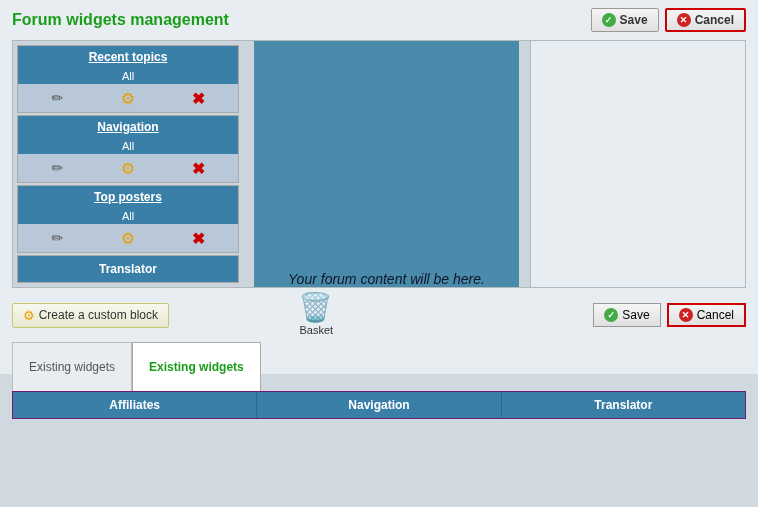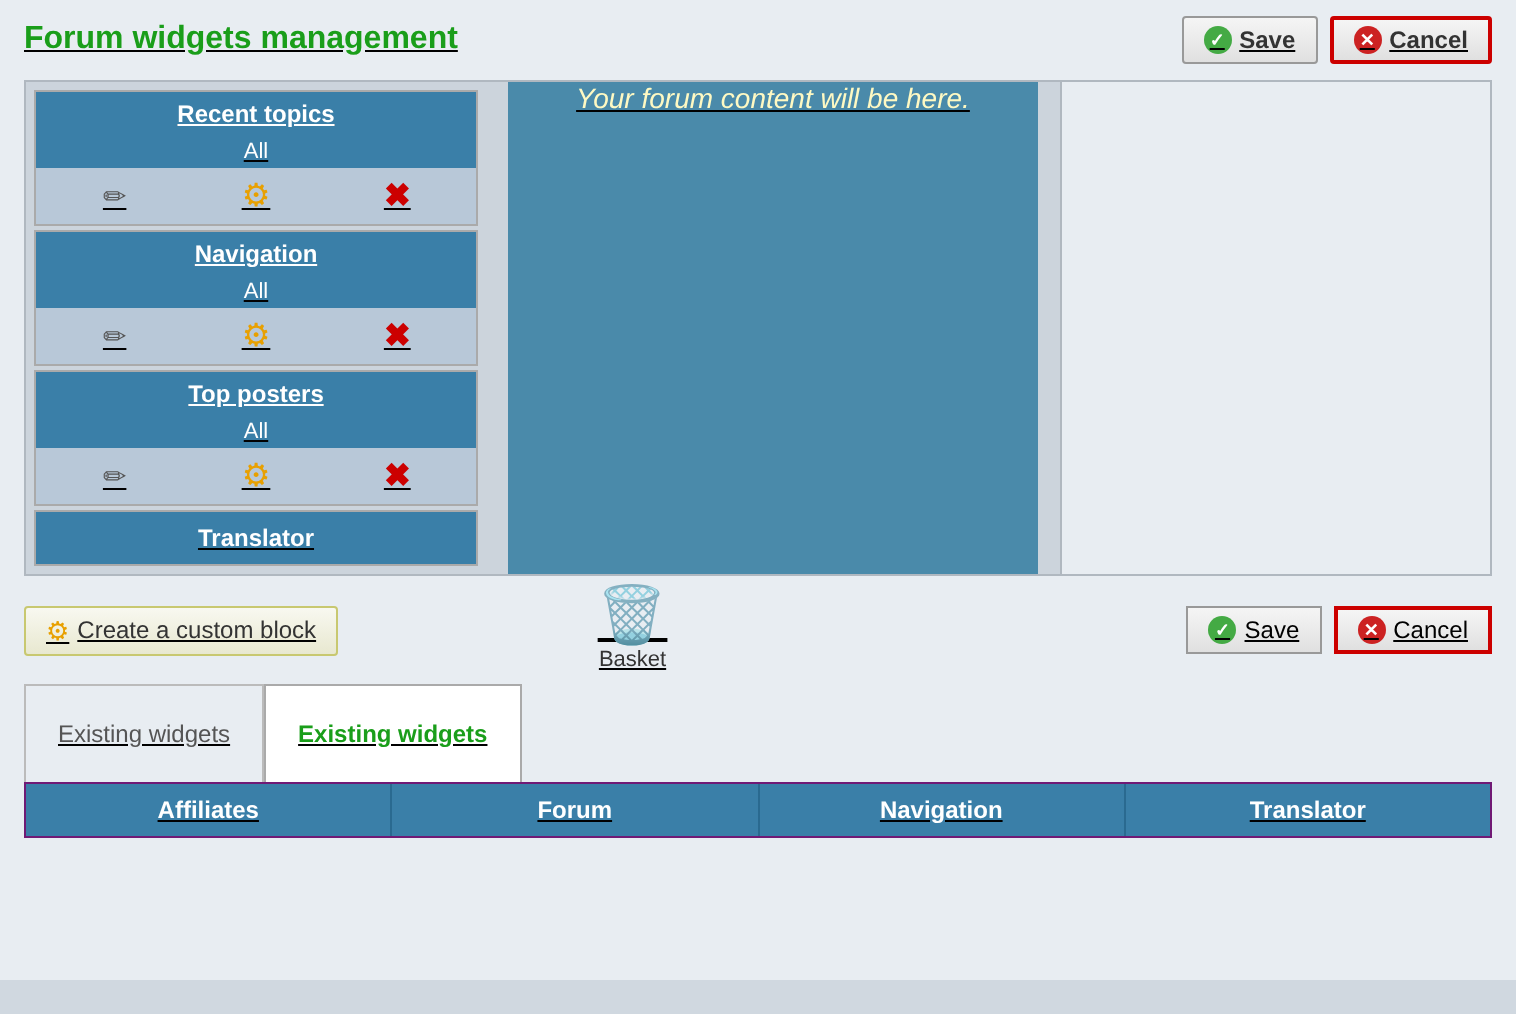--- a/index.html
+++ b/index.html
@@ -8,23 +8,22 @@
       font-size: 12px;
       background: #d0d8e0;
       width: 758px;
       height: 507px;
       overflow: hidden;
     }
 
     .page-wrapper {
       background: #e8edf2;
       width: 758px;
-      height: 490px;
+      height: 374px;
       position: relative;
-      text-decoration: underline;
     }
 
     
     .page-header {
       padding: 8px 12px 4px 12px;
       display: flex;
       align-items: center;
       justify-content: space-between;
     }
     .page-title {
@@ -122,23 +121,23 @@
       padding: 6px;
       font-weight: bold;
       font-size: 12px;
     }
 
     
     .content-area {
       flex: 1;
       background: #4a8aaa;
       display: flex;
-      align-items: flex-start;
+      align-items: flex-end;
       justify-content: center;
-      color: #fef9c3;
+      color: #0f172a;
       font-size: 14px;
       font-style: italic;
       min-height: 240px;
     }
 
     
     .right-column {
       width: 215px;
       background: #e8edf2;
       border-left: 1px solid #b0b8c0;
@@ -376,23 +375,20 @@
     <div class="tab active">
       <span>Existing widgets</span>
     </div>
   </div>
 
   <div class="category-row">
     <div class="cat-btn">
       <span>Affiliates</span>
     </div>
     <div class="cat-btn">
-      <span>Forum</span>
-    </div>
-    <div class="cat-btn">
       <span>Navigation</span>
     </div>
     <div class="cat-btn">
       <span>Translator</span>
     </div>
   </div>
 
 </div>
 
 </body></html>

